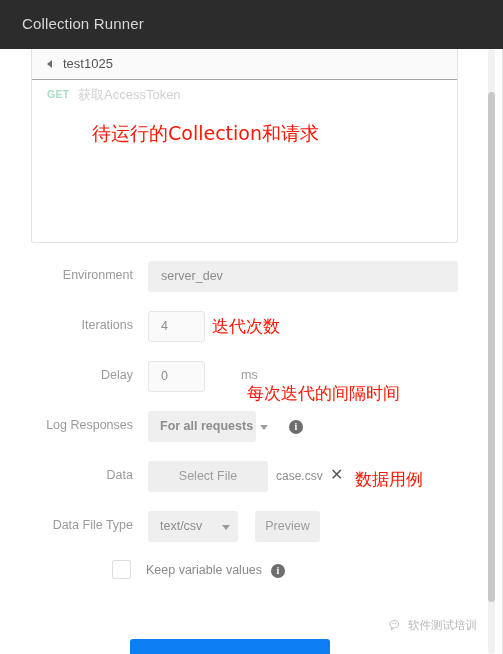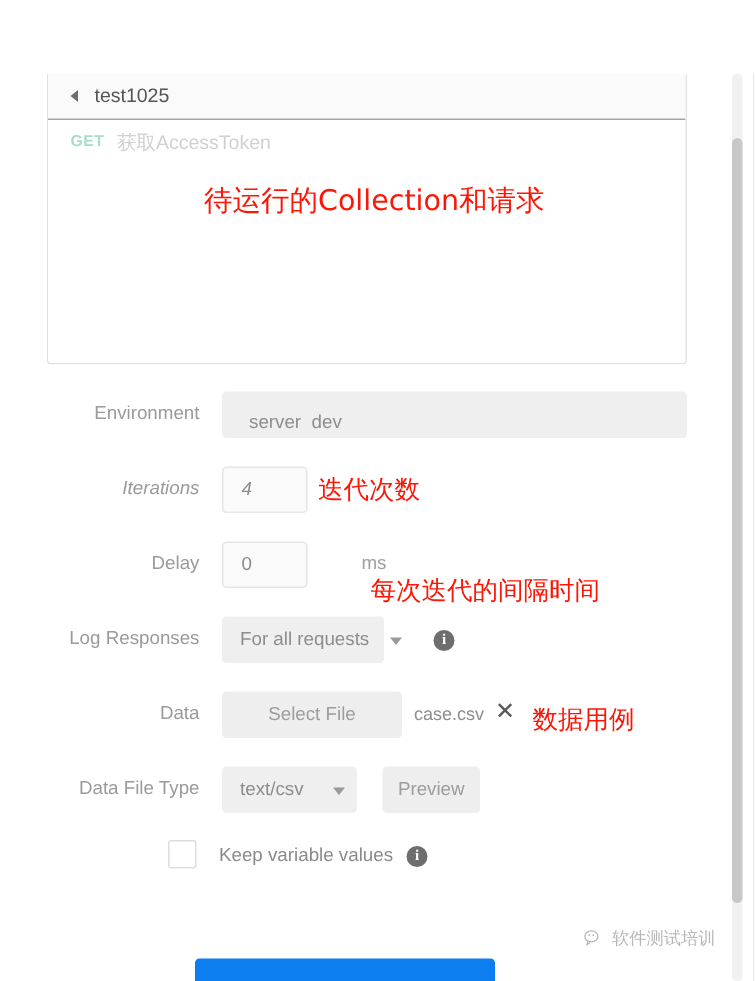--- a/index.html
+++ b/index.html
@@ -108,56 +108,56 @@
 
   
   .annot {
     position: absolute;
     color: #fb1605;
     font-size: 17px;
     font-weight: 500;
     white-space: nowrap;
     font-family: "DejaVu Sans", "Liberation Sans", sans-serif;
   }
-  .annot-collection { left: 92px;  top: 121px; font-size: 19px; margin-left: 44px; }
+  .annot-collection { left: 92px;  top: 121px; font-size: 19px; }
   .annot-env        { left: 265px; top: 264px; }
   .annot-iter       { left: 212px; top: 315px; }
   .annot-delay      { left: 247px; top: 382px; font-family: Liberation Serif, serif; }
   .annot-data       { left: 355px; top: 468px; }
 
   
   .form-row {
     position: absolute;
     left: 0;
     width: 470px;
     height: 34px;
   }
   .row-env   { top: 261px; }
-  .row-iter  { top: 311px; font-style: italic; }
+  .row-iter  { top: 311px; }
   .row-delay { top: 361px; }
   .row-log   { top: 411px; }
   .row-data  { top: 461px; }
   .row-type  { top: 511px; }
   .row-keep  { top: 556px; }
 
   .field-label {
     position: absolute;
     left: 0; top: 7px;
     width: 133px;
     text-align: right;
     font-size: 12.5px;
     color: #9a9a9a;
   }
 
   .input-box {
     position: absolute;
     left: 148px; top: 0;
     height: 31px;
     background: #f0f0f0;
-    border: 6px solid #14b8a6;
+    border: 1px solid #14b8a6;
     border-radius: 3px;
     font-size: 12.5px;
     color: #8d8d8d;
     padding: 0 12px;
     line-height: 29px;
     white-space: nowrap;
     overflow: hidden;
   }
   .env-box  { width: 310px; background: #efefef; border-color: #efefef; }
   .iter-box { width: 57px;  background: #fafafa; border: 1px solid #e6e6e6; color: #8d8d8d; }
@@ -176,21 +176,21 @@
     left: 148px; top: 0;
     height: 31px;
     background: #efefef;
     border-radius: 3px;
     font-size: 12.5px;
     color: #8d8d8d;
     padding: 0 12px;
     line-height: 31px;
     white-space: nowrap;
   }
-  .select-log  { width: 108px; }
+  .select-log  { width: 108px; font-weight: bold; }
   .select-type { width: 90px; }
   .caret {
     position: absolute;
     top: 14px;
     width: 0; height: 0;
     border-left: 4.5px solid transparent;
     border-right: 4.5px solid transparent;
     border-top: 5px solid #9a9a9a;
   }
   .caret-log  { left: 260px; }
@@ -283,20 +283,23 @@
     font-size: 13px;
     text-align: center;
     line-height: 30px;
   }
 </style>
 </head>
 <body>
 
 <div id="app">
 
+  <div class="titlebar">
+    <div class="titlebar-text">Collection Runner</div>
+  </div>
 
   <div class="edge-line"></div>
   <div class="scroll-track"></div>
   <div class="scroll-thumb"></div>
 
   <div class="collection-panel">
     <div class="collection-header">
       <div class="collapse-icon"></div>
       <div class="collection-name">test1025</div>
     </div>

